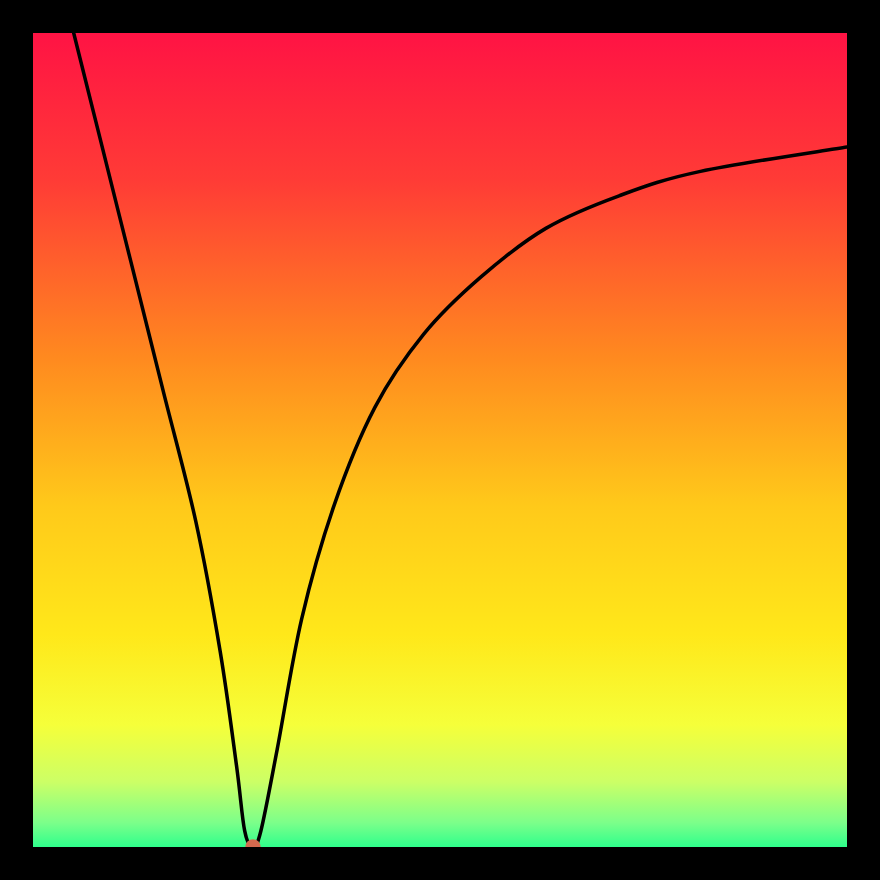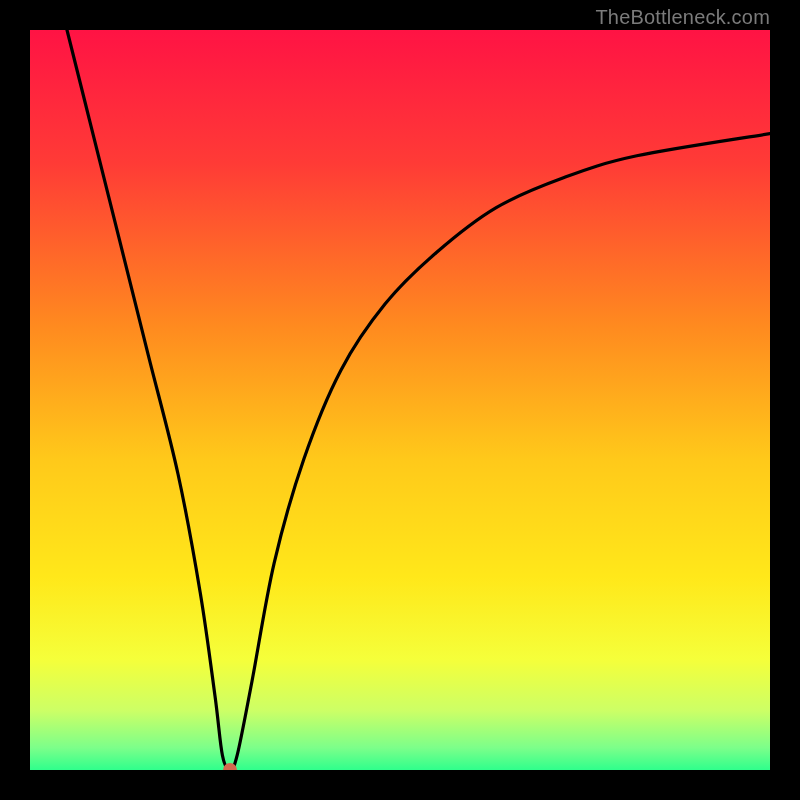--- a/index.html
+++ b/index.html
@@ -54,21 +54,20 @@
     height: 14px;
     border-radius: 50%;
     transform: translate(-50%, -50%);
   }
 </style>
 </head>
 <body>
 
 <div class="stage">
 
-  <div class="watermark">TheBottleneck.com</div>
 
   <div class="plot-area">
 
     <svg class="gradient" viewBox="0 0 740 740" preserveAspectRatio="none">
       <defs>
         <linearGradient id="bg-grad" x1="0" y1="0" x2="0" y2="1">
             <stop offset="0%" stop-color="#ff1344"></stop>
             <stop offset="18%" stop-color="#ff3b36"></stop>
             <stop offset="40%" stop-color="#ff8a1f"></stop>
             <stop offset="58%" stop-color="#ffc91a"></stop>

